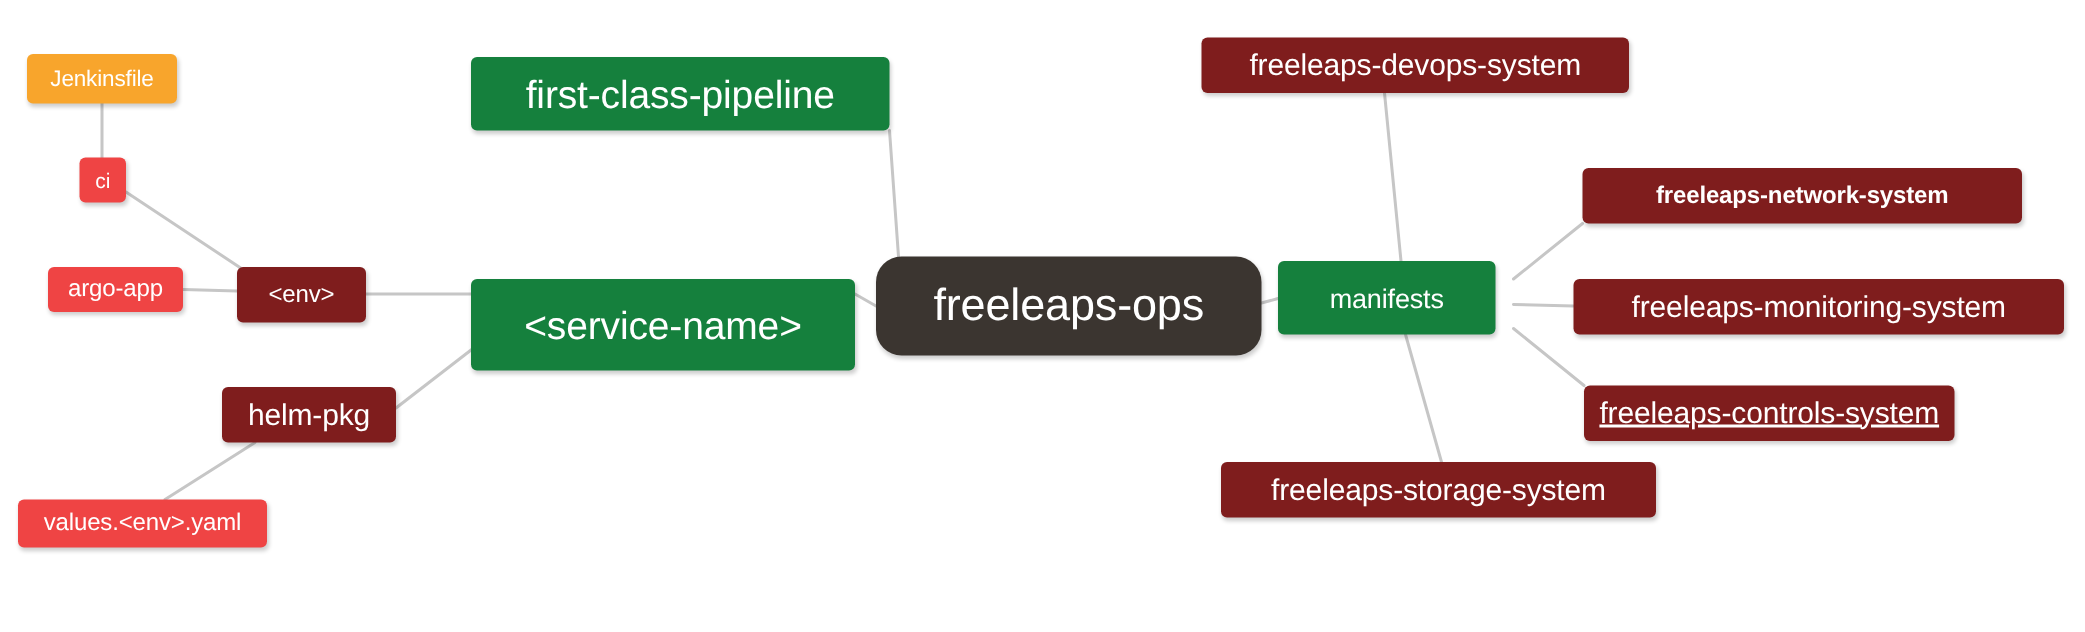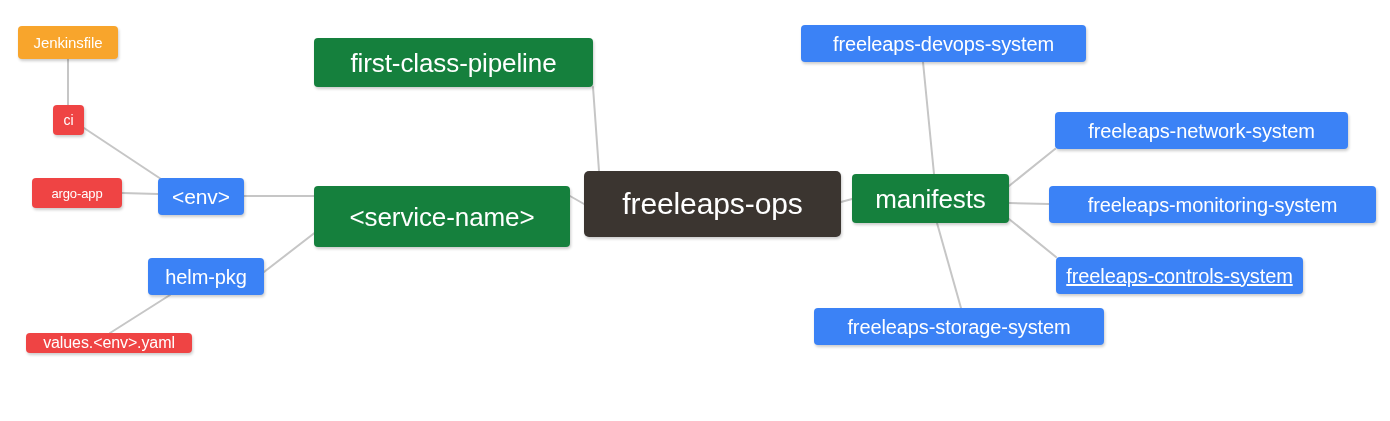--- a/index.html
+++ b/index.html
@@ -37,24 +37,24 @@
     border-radius: 4px;
     white-space: nowrap;
     line-height: 1;
     letter-spacing: -0.1px;
     box-shadow: 1px 2px 3px rgba(0,0,0,0.20);
     z-index: 5;
     user-select: none;
   }
   .node-root {
     background: #3b3530;
-    border-radius: 5px;
+    border-radius: 17px;
   }
   .node-blue   { background: #15803d; }
-  .node-green  { background: #3b82f6; }
+  .node-green  { background: #7f1d1d; }
   .node-red    { background: #ef4444; }
   .node-orange { background: #f8a52c; }
 </style>
 </head>
 <body>
 
 <div id="canvas">
   <svg id="edges" width="1390" height="421" viewBox="0 0 1390 421" xmlns="http://www.w3.org/2000/svg">
       <line x1="584" y1="204" x2="570" y2="196" stroke="#c6c6c6" stroke-width="2" stroke-linecap="round"></line>
       <line x1="600" y1="185" x2="593" y2="87" stroke="#c6c6c6" stroke-width="2" stroke-linecap="round"></line>
@@ -67,27 +67,27 @@
       <line x1="170" y1="295" x2="110" y2="333" stroke="#c6c6c6" stroke-width="2" stroke-linecap="round"></line>
       <line x1="934" y1="174" x2="923" y2="62" stroke="#c6c6c6" stroke-width="2" stroke-linecap="round"></line>
       <line x1="1009" y1="186" x2="1055" y2="149" stroke="#c6c6c6" stroke-width="2" stroke-linecap="round"></line>
       <line x1="1009" y1="203" x2="1049" y2="204" stroke="#c6c6c6" stroke-width="2" stroke-linecap="round"></line>
       <line x1="1009" y1="219" x2="1056" y2="257" stroke="#c6c6c6" stroke-width="2" stroke-linecap="round"></line>
       <line x1="937" y1="223" x2="961" y2="308" stroke="#c6c6c6" stroke-width="2" stroke-linecap="round"></line>
     </svg>
   <div id="nodes">
       <div class="node node-root" style="left: 584px; top: 171px; width: 257px; height: 66px; font-size: 30px;">freeleaps-ops</div>
       <div class="node node-blue" style="left: 314px; top: 186px; width: 256px; height: 61px; font-size: 26px;">&lt;service-name&gt;</div>
-      <div class="node node-blue" style="left: 852px; top: 174px; width: 157px; height: 49px; font-size: 26px;">manifests</div>
+      <div class="node node-blue" style="left: 852px; top: 174px; width: 145px; height: 49px; font-size: 18px;">manifests</div>
       <div class="node node-blue" style="left: 314px; top: 38px; width: 279px; height: 49px; font-size: 26px;">first-class-pipeline</div>
-      <div class="node node-green" style="left: 158px; top: 178px; width: 86px; height: 37px; font-size: 21px; text-align: center;">&lt;env&gt;</div>
+      <div class="node node-green" style="left: 158px; top: 178px; width: 86px; height: 37px; font-size: 16px; text-align: center;">&lt;env&gt;</div>
       <div class="node node-green" style="left: 148px; top: 258px; width: 116px; height: 37px; font-size: 20px; text-align: right;">helm-pkg</div>
       <div class="node node-red" style="left: 53px; top: 105px; width: 31px; height: 30px; font-size: 14px;">ci</div>
-      <div class="node node-red" style="left: 32px; top: 178px; width: 90px; height: 30px; font-size: 13px;">argo-app</div>
-      <div class="node node-orange" style="left: 18px; top: 26px; width: 100px; height: 33px; font-size: 15px;">Jenkinsfile</div>
-      <div class="node node-red" style="left: 26px; top: 333px; width: 166px; height: 20px; font-size: 16px; text-align: center;">values.&lt;env&gt;.yaml</div>
+      <div class="node node-red" style="left: 32px; top: 178px; width: 90px; height: 30px; font-size: 16px;">argo-app</div>
+      <div class="node node-orange" style="left: 18px; top: 36px; width: 100px; height: 33px; font-size: 15px;">Jenkinsfile</div>
+      <div class="node node-red" style="left: 12px; top: 333px; width: 166px; height: 32px; font-size: 16px; text-align: center;">values.&lt;env&gt;.yaml</div>
       <div class="node node-green" style="left: 801px; top: 25px; width: 285px; height: 37px; font-size: 20px;">freeleaps-devops-system</div>
-      <div class="node node-green" style="left: 1055px; top: 112px; width: 293px; height: 37px; font-size: 20px;">freeleaps-network-system</div>
+      <div class="node node-green" style="left: 1055px; top: 112px; width: 293px; height: 37px; font-size: 16px; font-weight: bold;">freeleaps-network-system</div>
       <div class="node node-green" style="left: 1049px; top: 186px; width: 327px; height: 37px; font-size: 20px;">freeleaps-monitoring-system</div>
       <div class="node node-green" style="left: 1056px; top: 257px; width: 247px; height: 37px; font-size: 20px; text-decoration: underline;">freeleaps-controls-system</div>
       <div class="node node-green" style="left: 814px; top: 308px; width: 290px; height: 37px; font-size: 20px;">freeleaps-storage-system</div>
     </div>
 </div>
 
 </body></html>

